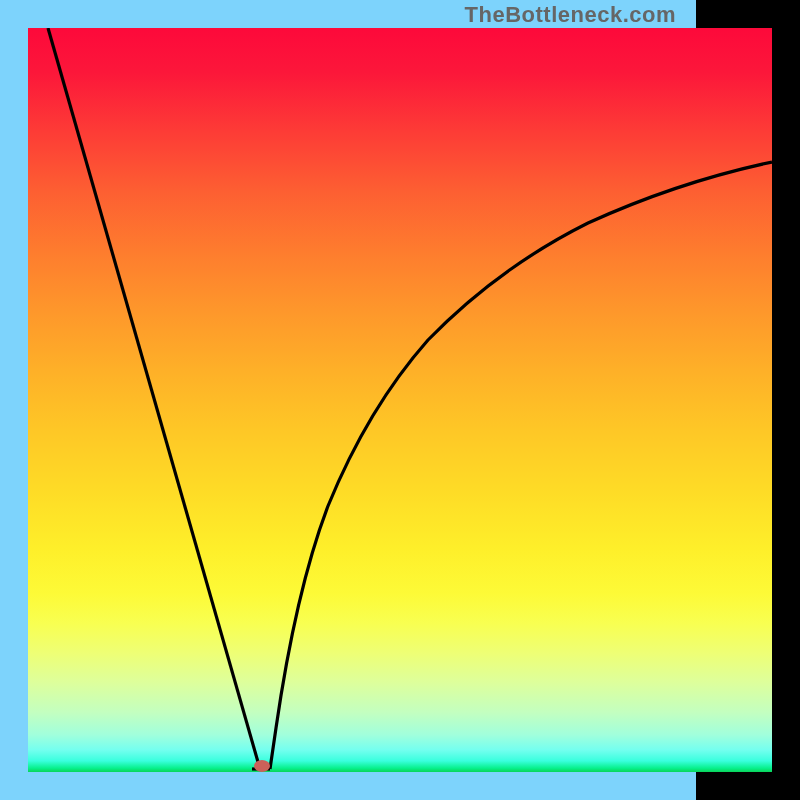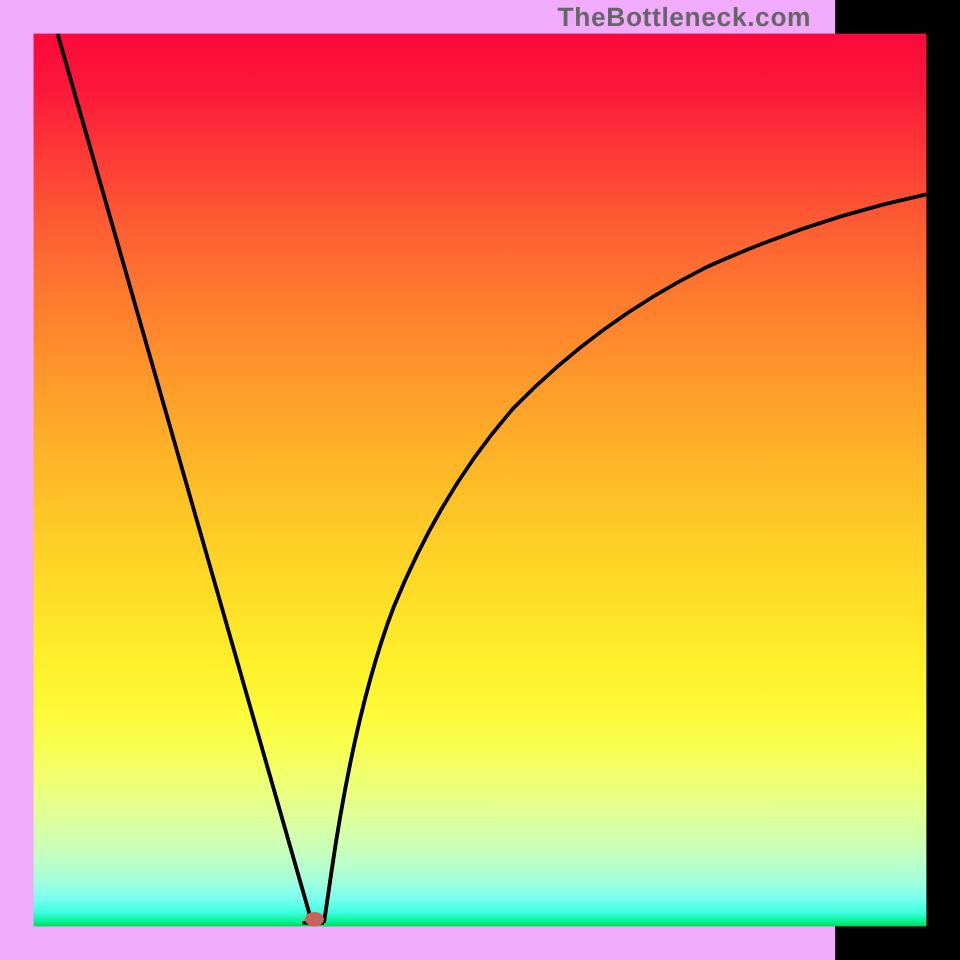--- a/index.html
+++ b/index.html
@@ -8,21 +8,21 @@
     width: 800px;
     height: 800px;
     background: #000;
     font-family: Arial, Helvetica, sans-serif;
     overflow: hidden;
   }
   .frame {
     position: relative;
     width: 696px;
     height: 800px;
-    background: #f0abfc;
+    background: #7dd3fc;
   }
   .watermark {
     position: absolute;
     top: 2px;
     right: 20px;
     color: #666;
     font-size: 22px;
     font-weight: 600;
     letter-spacing: 0.5px;
     z-index: 10;

